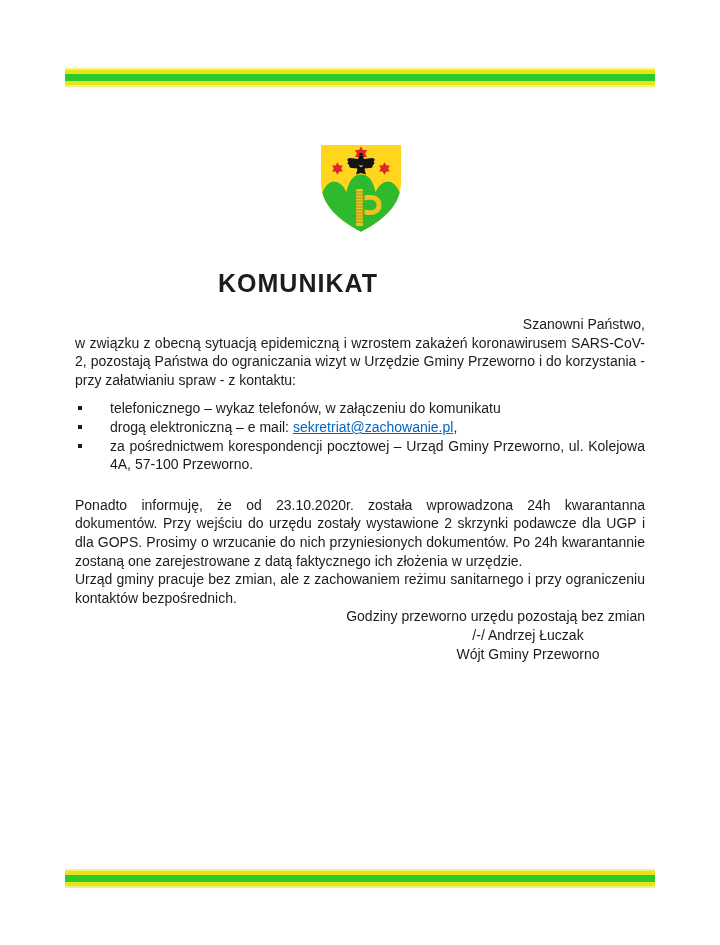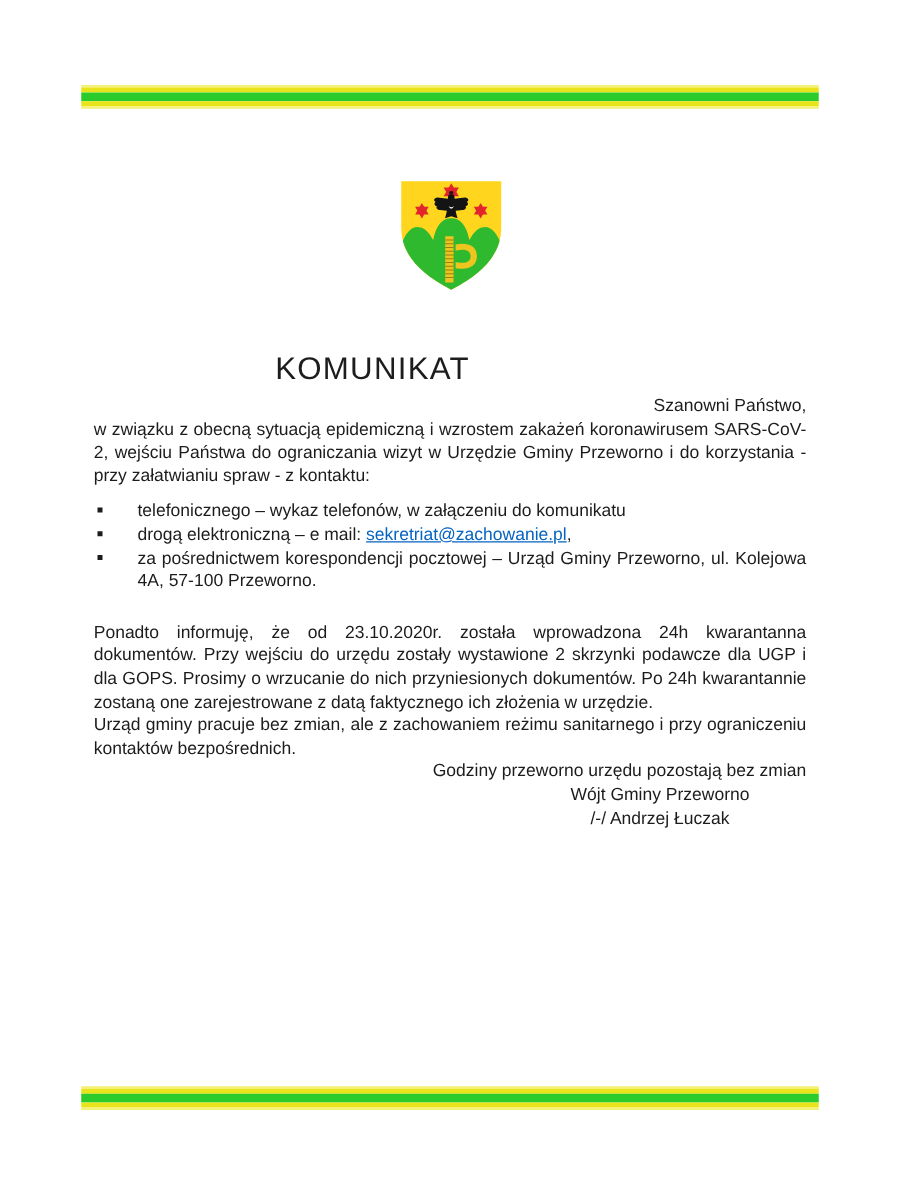--- a/index.html
+++ b/index.html
@@ -17,22 +17,22 @@
   .bar-top{top:68px;}
   .bar-bottom{top:869px;}
   .stripe-yl{height:2px;background:var(--bar-yellow-light);}
   .stripe-y{height:4px;background:var(--bar-yellow);}
   .stripe-g{height:7px;background:var(--bar-green);}
 
   
   .crest{position:absolute;left:320px;top:144px;width:82px;height:89px;}
 
   
-  .title{position:absolute;top:280px;left:0;width:596px;text-align:center;
-         font-size:25px;line-height:31px;letter-spacing:1px;color:#1d1d1d;font-weight:400;}
+  .title{position:absolute;top:268px;left:0;width:596px;text-align:center;
+         font-size:25px;line-height:31px;letter-spacing:1px;color:#1d1d1d;font-weight:700;}
 
   
   .body-text{position:absolute;left:75px;top:315px;width:570px;
              font-size:14px;line-height:18.6px;text-align:justify;}
   .body-text p{margin:0;}
   p.left{text-align:right;}
   .mb-intro{margin-bottom:20px;}
   .bullets{list-style:none;margin:10px 0 22px 0;padding:0;}
   .bullets li{position:relative;padding-left:35px;}
   .bullets li::before{content:"";position:absolute;left:3px;top:7px;width:4px;height:4px;background:var(--text);}
@@ -90,41 +90,41 @@
       <rect x="36.2" y="45" width="6.6" height="37" style="fill:var(--crest-gold2)"></rect>
       <path d="M36.2,48 h6.6 M36.2,51 h6.6 M36.2,54 h6.6 M36.2,57 h6.6 M36.2,60 h6.6 M36.2,63 h6.6 M36.2,66 h6.6 M36.2,69 h6.6 M36.2,72 h6.6 M36.2,75 h6.6 M36.2,78 h6.6" style="stroke:#8F7412;stroke-width:0.7;fill:none"></path>
       <path d="M44.5,51.5 C57,49.5 61.5,54.5 61.5,61 C61.5,67.5 57,72.5 44.5,70.5 L44.5,65.5 C52.5,67.5 56.5,65.5 56.5,61 C56.5,56.5 52.5,54.5 44.5,56.5 Z" style="fill:var(--crest-gold2)"></path>
     </g>
   </svg>
 
   <div class="title">KOMUNIKAT</div>
 
   <main class="body-text">
     <p class="left">Szanowni Państwo,</p>
-    <p class="mb-intro">w związku z obecną sytuacją epidemiczną i wzrostem zakażeń koronawirusem SARS-CoV-2, wejściu Państwa do ograniczania wizyt w Urzędzie Gminy Przeworno i do korzystania - przy załatwianiu spraw - z kontaktu:</p>
+    <p class="mb-intro">w związku z obecną sytuacją epidemiczną i wzrostem zakażeń koronawirusem SARS-CoV-2, pozostają Państwa do ograniczania wizyt w Urzędzie Gminy Przeworno i do korzystania - przy załatwianiu spraw - z kontaktu:</p>
 
     <ul class="bullets">
       <li>
         <span>telefonicznego – wykaz telefonów, w załączeniu do komunikatu</span>
       </li>
       <li>
         <span>drogą elektroniczną – e mail: </span><a class="link" href="#">sekretriat@zachowanie.pl</a><span>,</span>
       </li>
       <li>
         <span>za pośrednictwem korespondencji pocztowej – Urząd Gminy Przeworno, ul. Kolejowa 4A, 57-100 Przeworno.</span>
       </li>
     </ul>
 
     <p class="mb-p2">Ponadto informuję, że od 23.10.2020r. została wprowadzona 24h kwarantanna dokumentów. Przy wejściu do urzędu zostały wystawione 2 skrzynki podawcze dla UGP i dla GOPS. Prosimy o wrzucanie do nich przyniesionych dokumentów. Po 24h kwarantannie zostaną one zarejestrowane z datą faktycznego ich złożenia w urzędzie.</p>
     <p>Urząd gminy pracuje bez zmian, ale z zachowaniem reżimu sanitarnego i przy ograniczeniu kontaktów bezpośrednich.</p>
     <p class="left mb-hours">Godziny przeworno urzędu pozostają bez zmian</p>
 
     <div class="signature">
+      <p>/-/ Andrzej Łuczak</p>
       <p>Wójt Gminy Przeworno</p>
-      <p>/-/ Andrzej Łuczak</p>
     </div>
   </main>
 
   <div class="bar bar-bottom">
     <div class="stripe-yl"></div>
     <div class="stripe-y"></div>
     <div class="stripe-g"></div>
     <div class="stripe-y"></div>
     <div class="stripe-yl"></div>
   </div>

